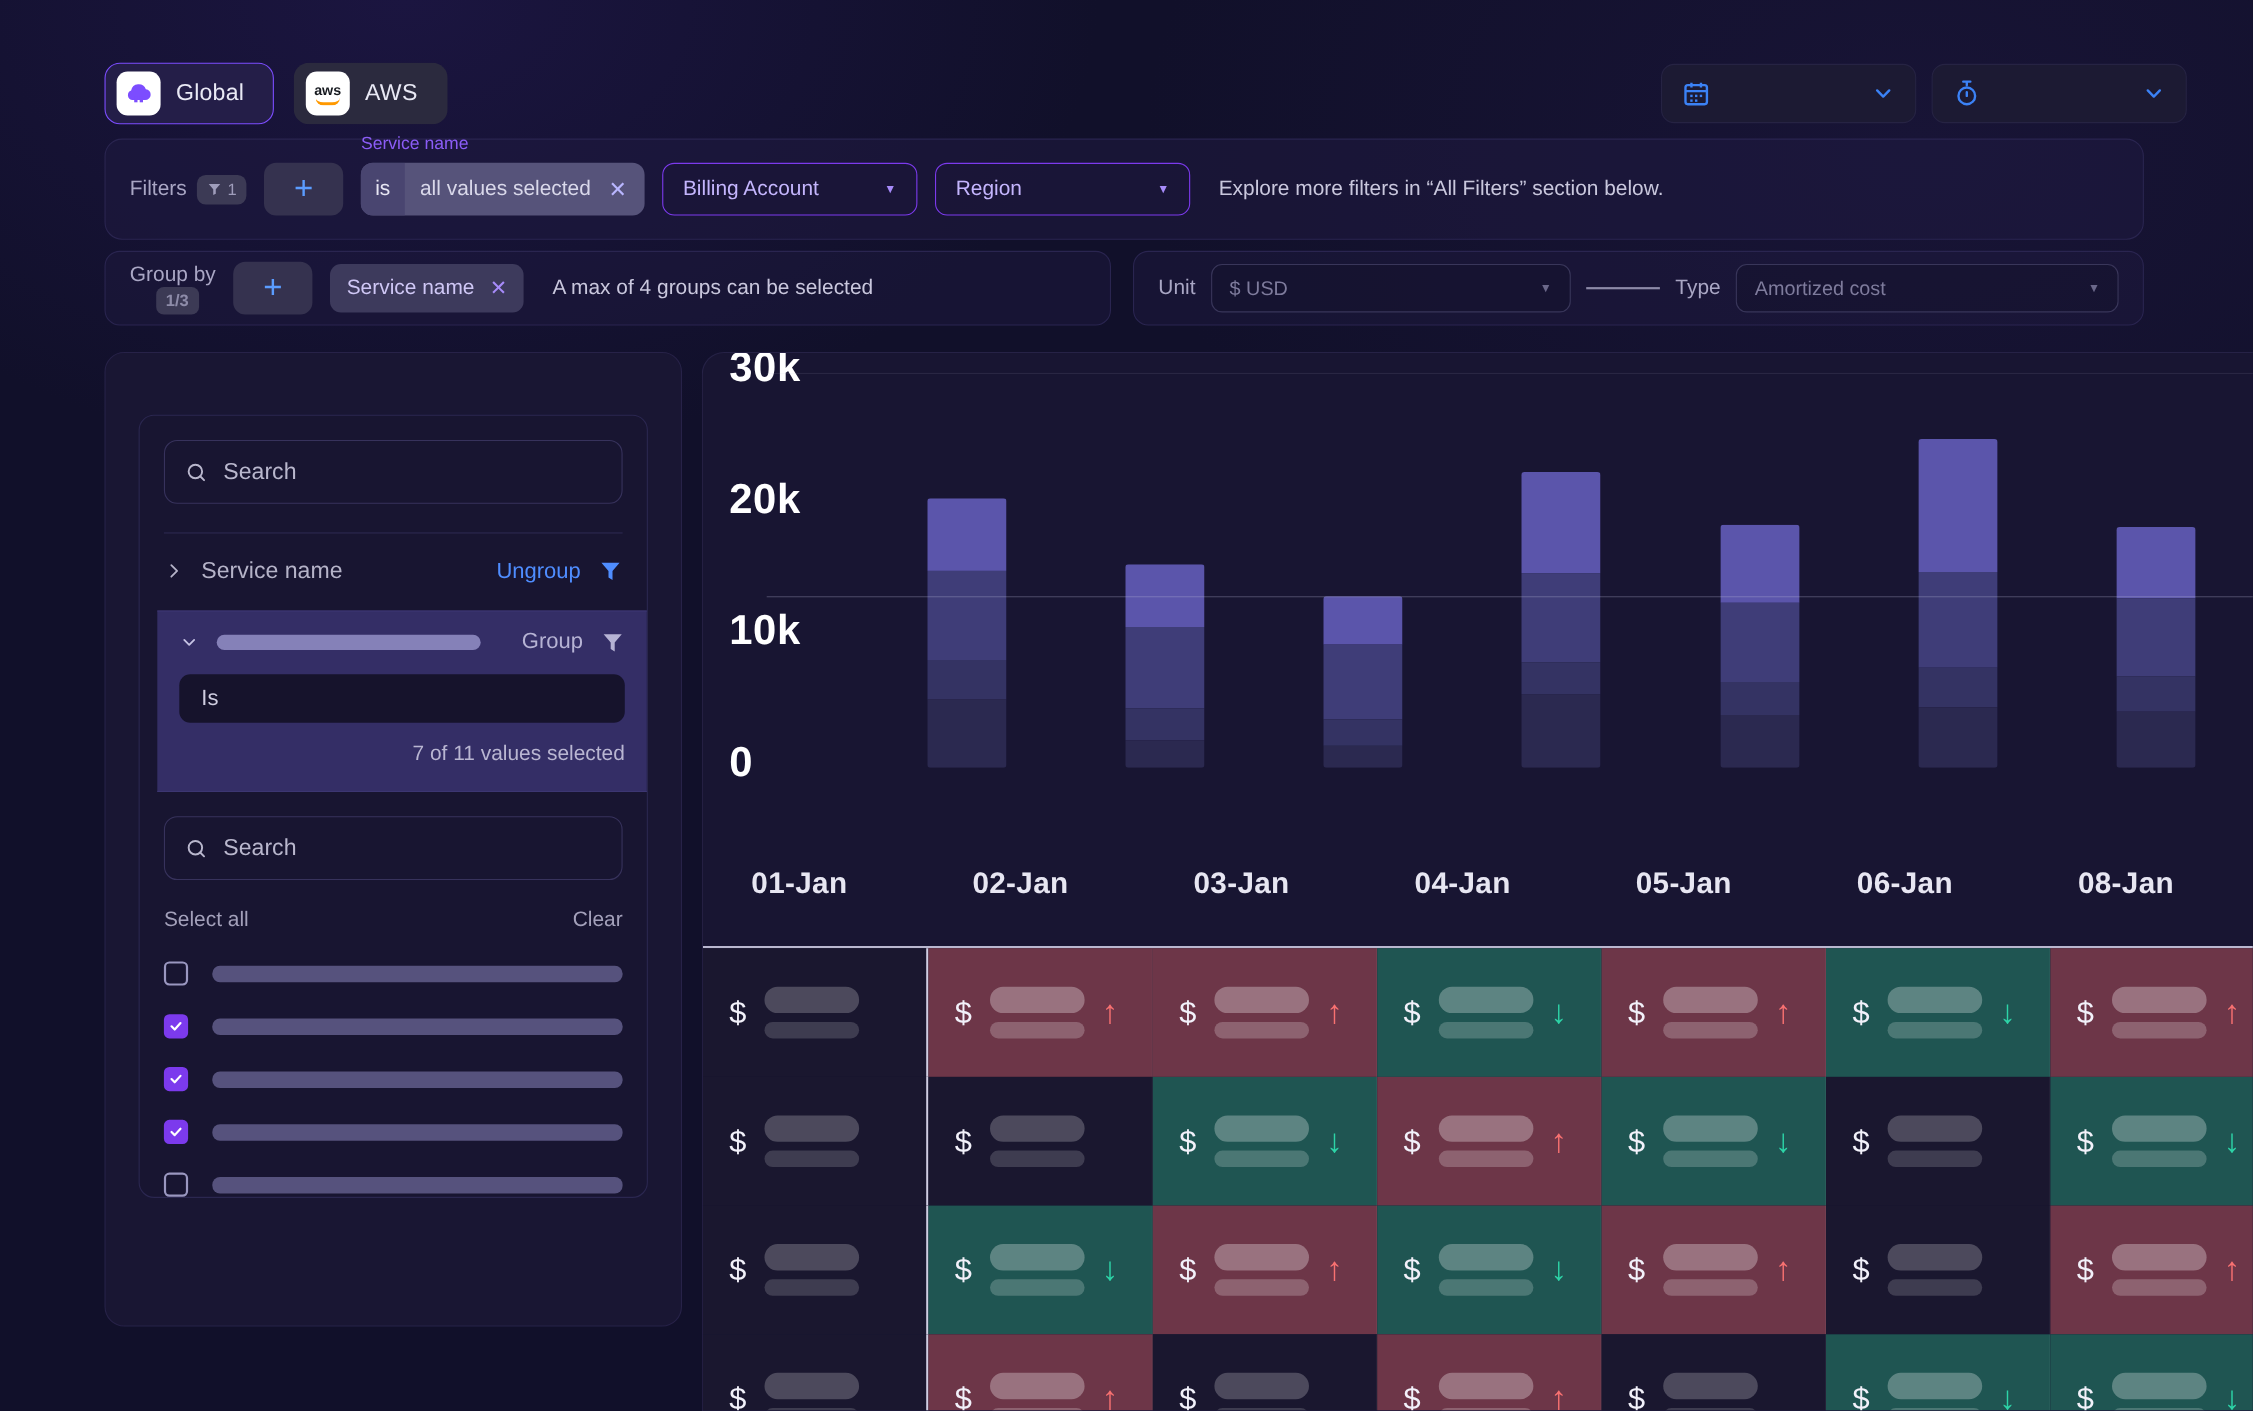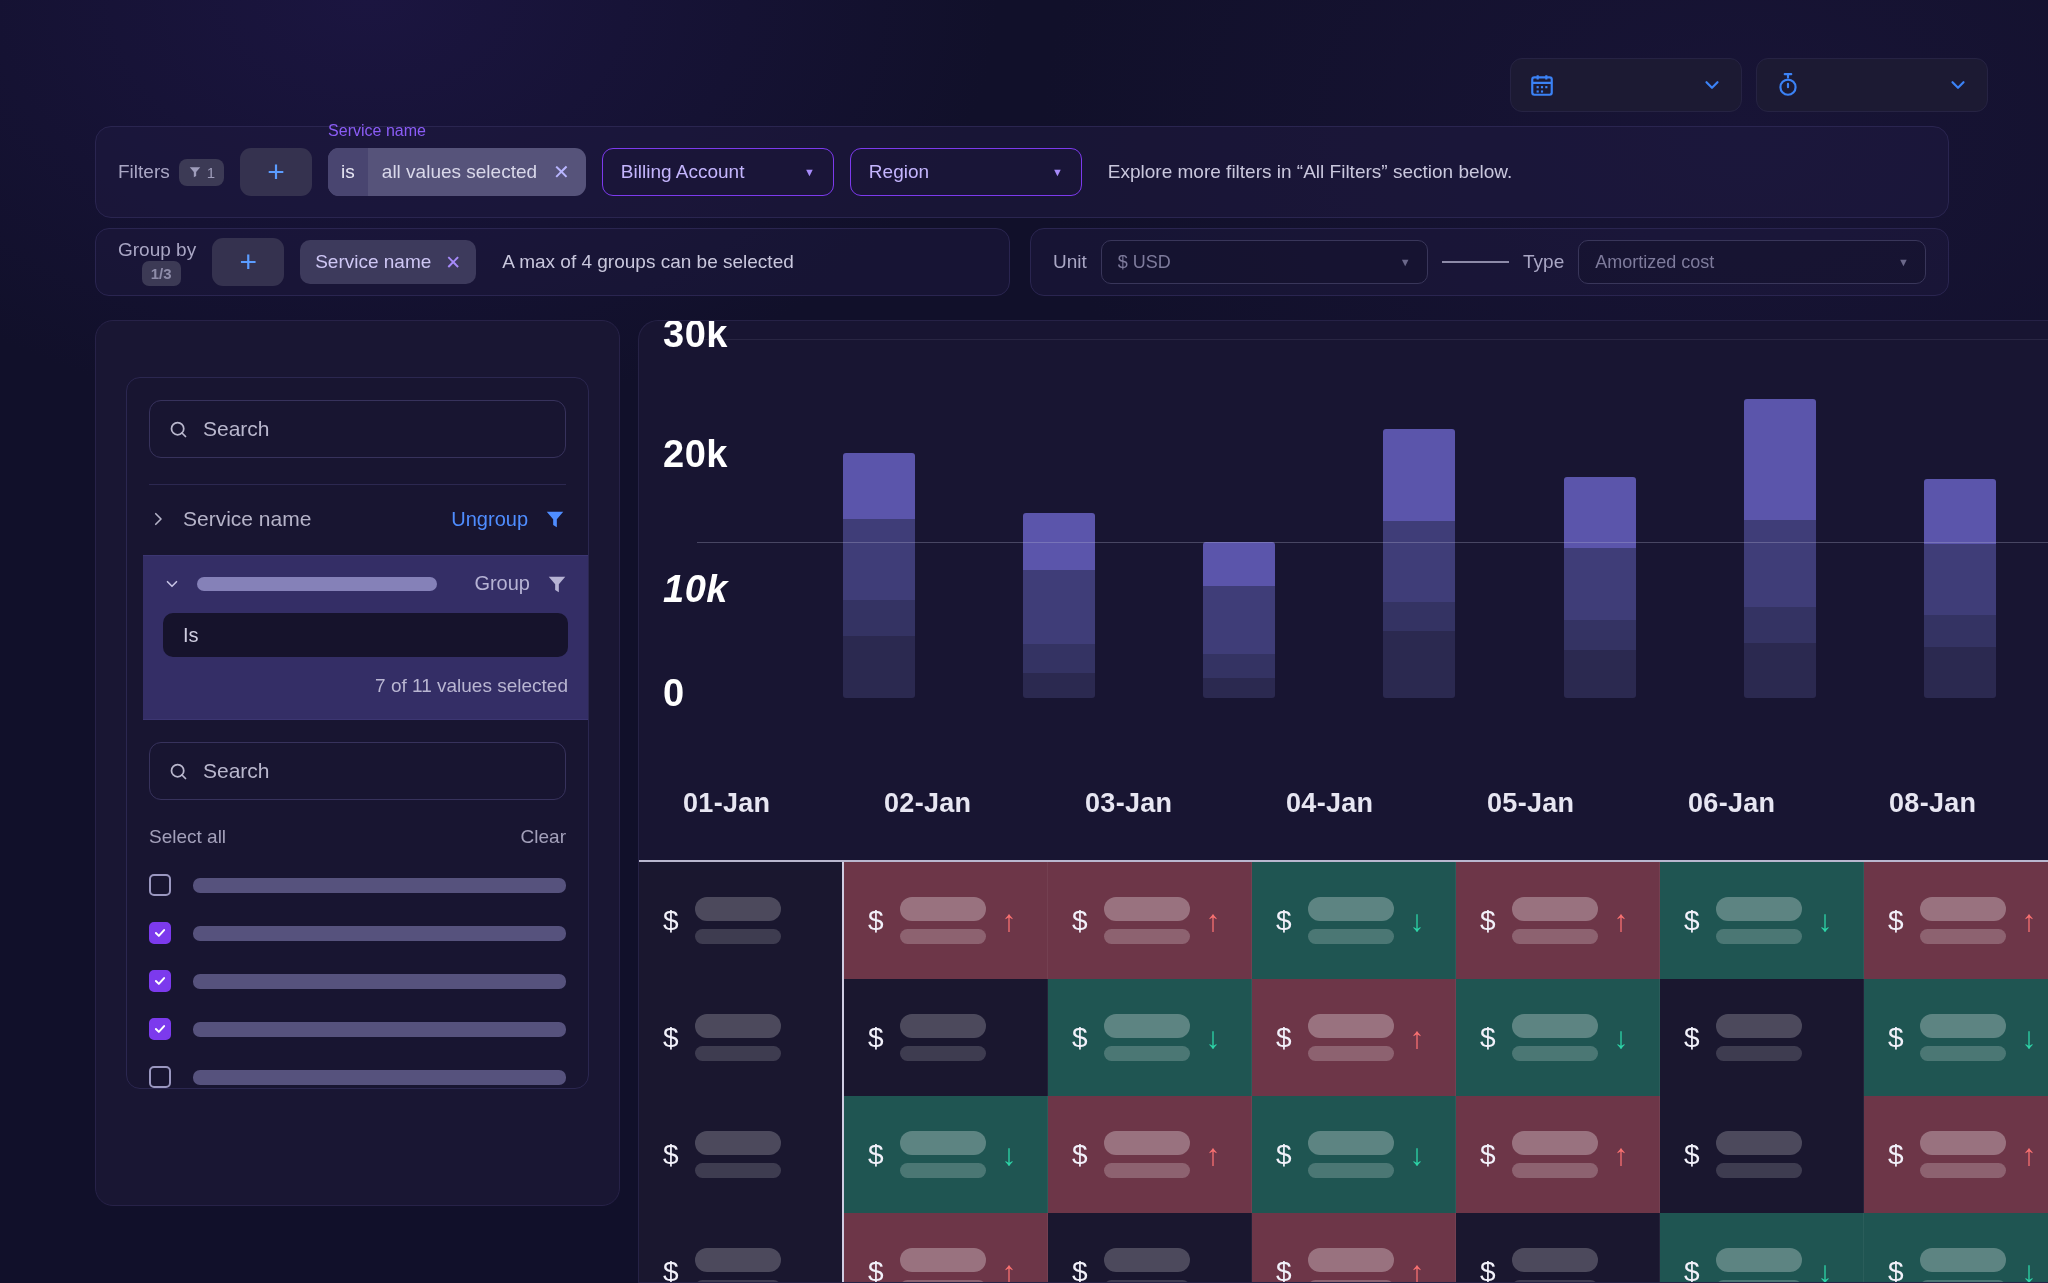--- a/index.html
+++ b/index.html
@@ -177,20 +177,41 @@
   .cellbars .b2 { width: 86px; height: 15px; border-radius: 8px; }
   .arrow { font-size: 30px; line-height: 1; }
   .first-col { border-right: 2px solid #cfcde2; }
 </style>
 </head>
 <body>
 
 <div class="app">
 
   <div class="topbar">
+    <div class="env-tabs">
+      <div class="env-tab active">
+        <span class="env-ico">
+          <svg class="ico" width="26" height="22" viewBox="0 0 26 22">
+            <path d="M7 17h12a5 5 0 0 0 .6-9.96A7 7 0 0 0 6.2 8.2 4.6 4.6 0 0 0 7 17z" fill="#7c4dff"></path>
+            <rect x="9" y="14" width="3" height="5" fill="#7c4dff"></rect>
+            <rect x="14" y="14" width="3" height="5" fill="#7c4dff"></rect>
+          </svg>
+        </span>
+        <span class="env-label">Global</span>
+      </div>
+      <div class="env-tab muted">
+        <span class="env-ico">
+          <span style="display:flex;flex-direction:column;align-items:center;">
+            <span class="aws-mark">aws</span>
+            <span class="aws-smile"></span>
+          </span>
+        </span>
+        <span class="env-label">AWS</span>
+      </div>
+    </div>
 
     <div class="top-right">
       <div class="pill-select">
         <span>
           <svg class="ico" width="26" height="26" viewBox="0 0 24 24" fill="none" stroke="#3b82f6" stroke-width="2">
             <rect x="3" y="5" width="18" height="16" rx="2"></rect>
             <path d="M8 3v4M16 3v4M3 10h18"></path>
             <rect x="7" y="13" width="2" height="2" fill="#3b82f6" stroke="none"></rect>
             <rect x="11" y="13" width="2" height="2" fill="#3b82f6" stroke="none"></rect>
             <rect x="15" y="13" width="2" height="2" fill="#3b82f6" stroke="none"></rect>
@@ -390,21 +411,21 @@
         </div>
       </div>
     </div>
   </div>
 
   <div class="main-panel">
     <div class="chart-area">
       <div class="yaxis">
           <div class="ytick" style="top: -8px; left: 0px;">30k</div>
           <div class="ytick" style="top: 111.667px; left: 0px;">20k</div>
-          <div class="ytick" style="top: 247px; left: 0px; font-style: italic;">10k</div>
+          <div class="ytick" style="top: 231px; left: 0px;">10k</div>
           <div class="ytick" style="top: 351px; left: 0px;">0</div>
         </div>
       <div class="bars">
           <div class="bar-col">
             <div class="bar" style="height: 245.317px; margin-bottom: 48px;">
               <div class="seg" style="background: rgb(91, 85, 171); height: 26.8293%;"></div>
               <div class="seg" style="background: rgb(63, 61, 120); height: 33.1707%;"></div>
               <div class="seg" style="background: rgb(52, 51, 99); height: 14.6341%;"></div>
               <div class="seg" style="background: rgb(43, 41, 80); height: 25.3659%;"></div>
             </div>

